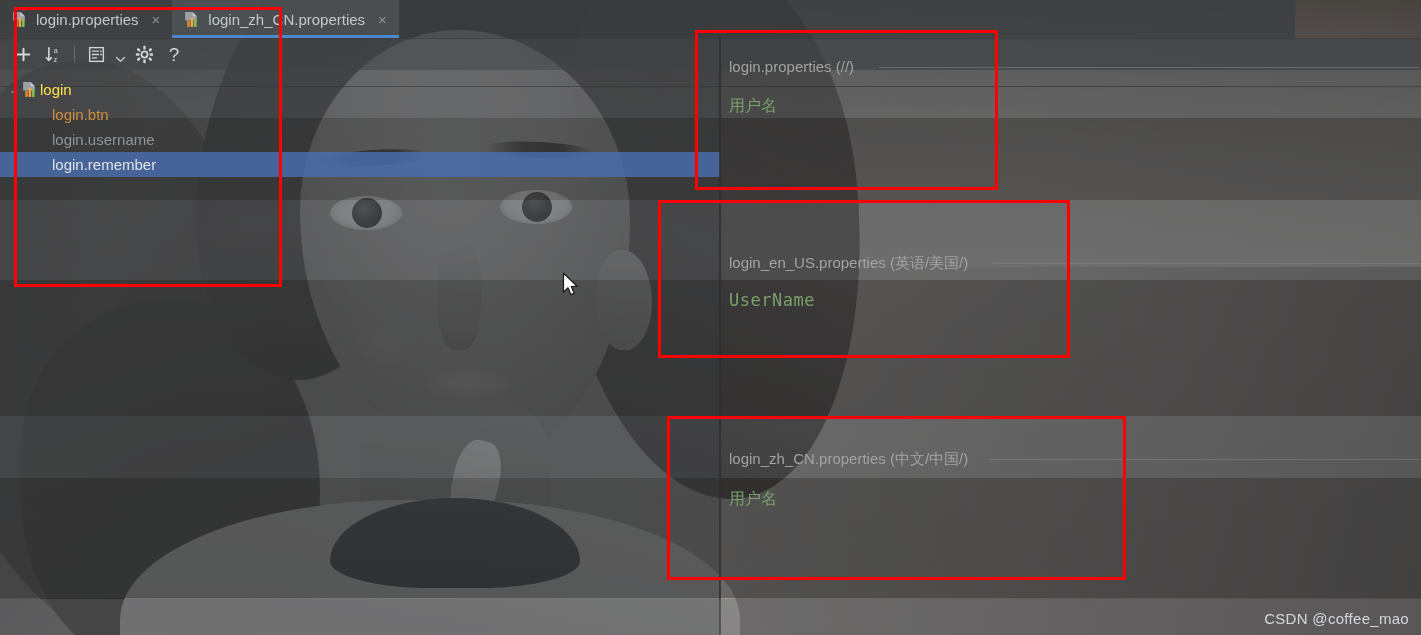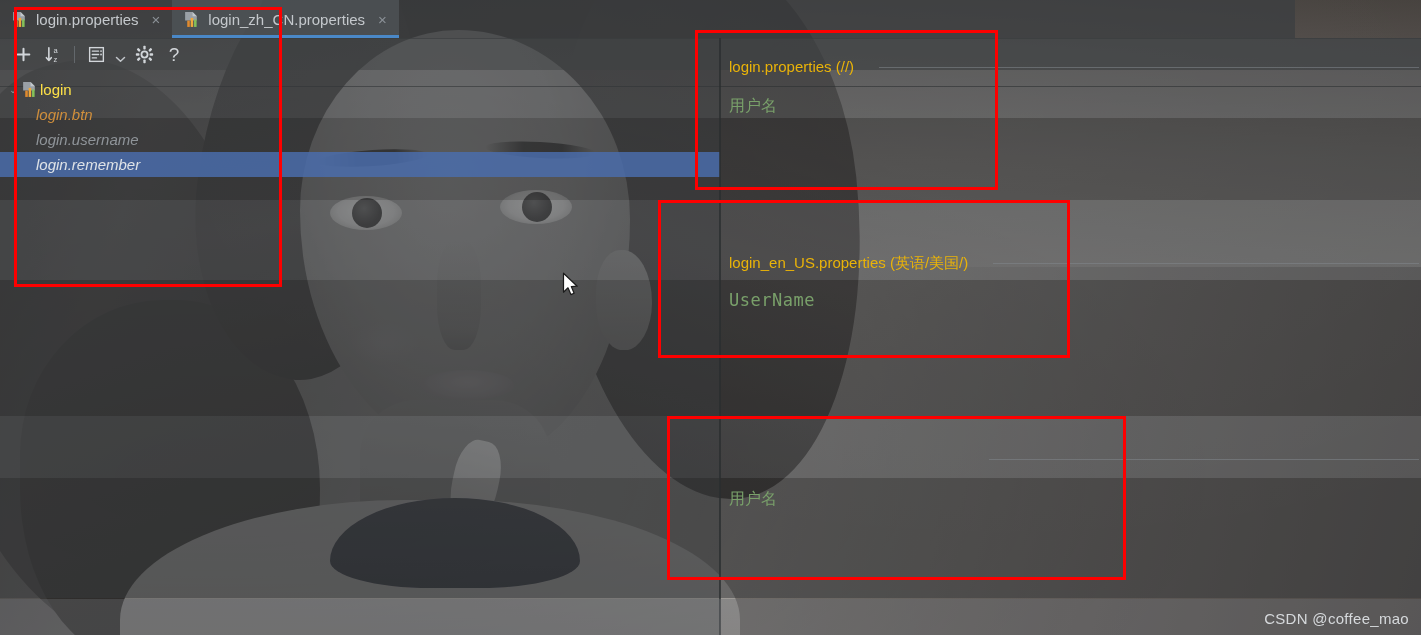--- a/index.html
+++ b/index.html
@@ -186,39 +186,39 @@
     height:25px; display:flex; align-items:center;
     font-size:15px; padding-left:6px; cursor:pointer;
     color:#b8bcc0;
   }
   .treerow .chev {
     width:14px; flex:0 0 14px; display:flex; align-items:center; justify-content:center;
     color:#9aa0a6; font-size:9px;
   }
   .treerow .ico { width:18px; flex:0 0 18px; display:flex; align-items:center; justify-content:center; }
   .treerow .lbl { padding-left:2px; }
-  .treerow.child .lbl { margin-left:28px;font-style:italic; }
+  .treerow.child .lbl { margin-left:44px; }
   .treerow.sel { background:rgba(75,110,175,.82); }
   .treerow.sel .lbl { color:#dfe3e7; }
   .lbl.orange { color:#d08f3c; }
   .lbl.dim { color:#8f9499; }
 
   
   .vsplit {
     position:absolute; left:719px; top:38px; width:2px; height:597px;
     background:rgba(42,45,47,.75);
   }
 
   
   .editor-area {
     position:absolute; left:721px; top:38px; width:700px; height:597px;
   }
   .sect { position:absolute; left:0; width:700px; }
   .sect-title {
-    position:absolute; left:8px; font-size:15px; color:#eab308; white-space:nowrap;
+    position:absolute; left:8px; font-size:15px; color:#a3a3a3; white-space:nowrap;
   }
   .sect-rule {
     position:absolute; height:1px; background:rgba(130,135,140,.55);
   }
   .sect-value {
     position:absolute; left:8px; font-size:16px; color:#79a06a; white-space:nowrap;
   }
   .sect-value.mono { font-family:"DejaVu Sans Mono", monospace; font-size:17px; letter-spacing:.5px; }
 
   
@@ -412,20 +412,21 @@
       <div class="sect-value" style="top:58px;">用户名</div>
     </div>
 
     <div class="sect" style="top:190px;height:166px;">
       <div class="sect-title" style="top:26px;">login_en_US.properties (英语/美国/)</div>
       <div class="sect-rule" style="top:35px;left:272px;width:426px;"></div>
       <div class="sect-value mono" style="top:62px;">UserName</div>
     </div>
 
     <div class="sect" style="top:386px;height:180px;">
+      <div class="sect-title" style="top:26px;">login_zh_CN.properties (中文/中国/)</div>
       <div class="sect-rule" style="top:35px;left:268px;width:430px;"></div>
       <div class="sect-value" style="top:65px;">用户名</div>
     </div>
 
   </div>
 
   <div class="bottomband"></div>
 
 </div>
 

